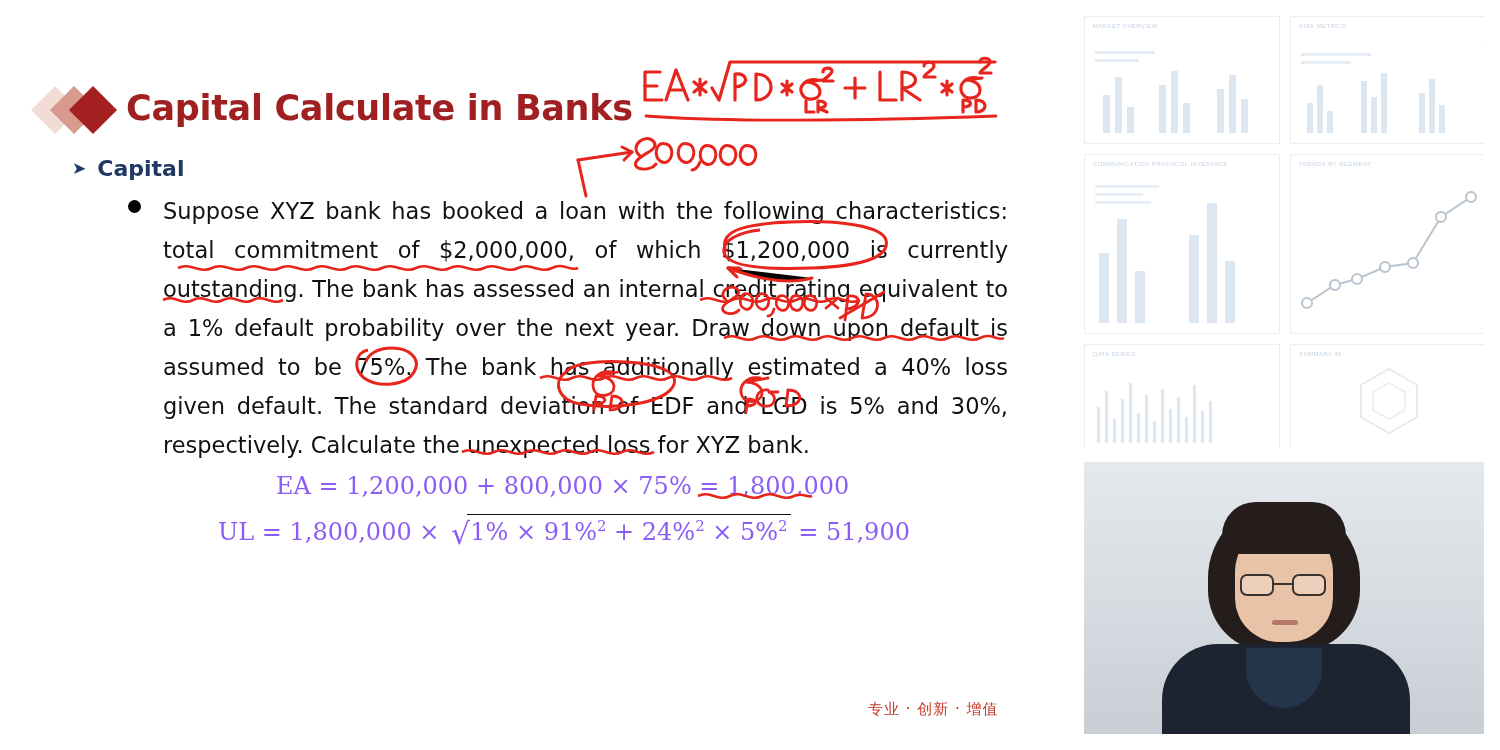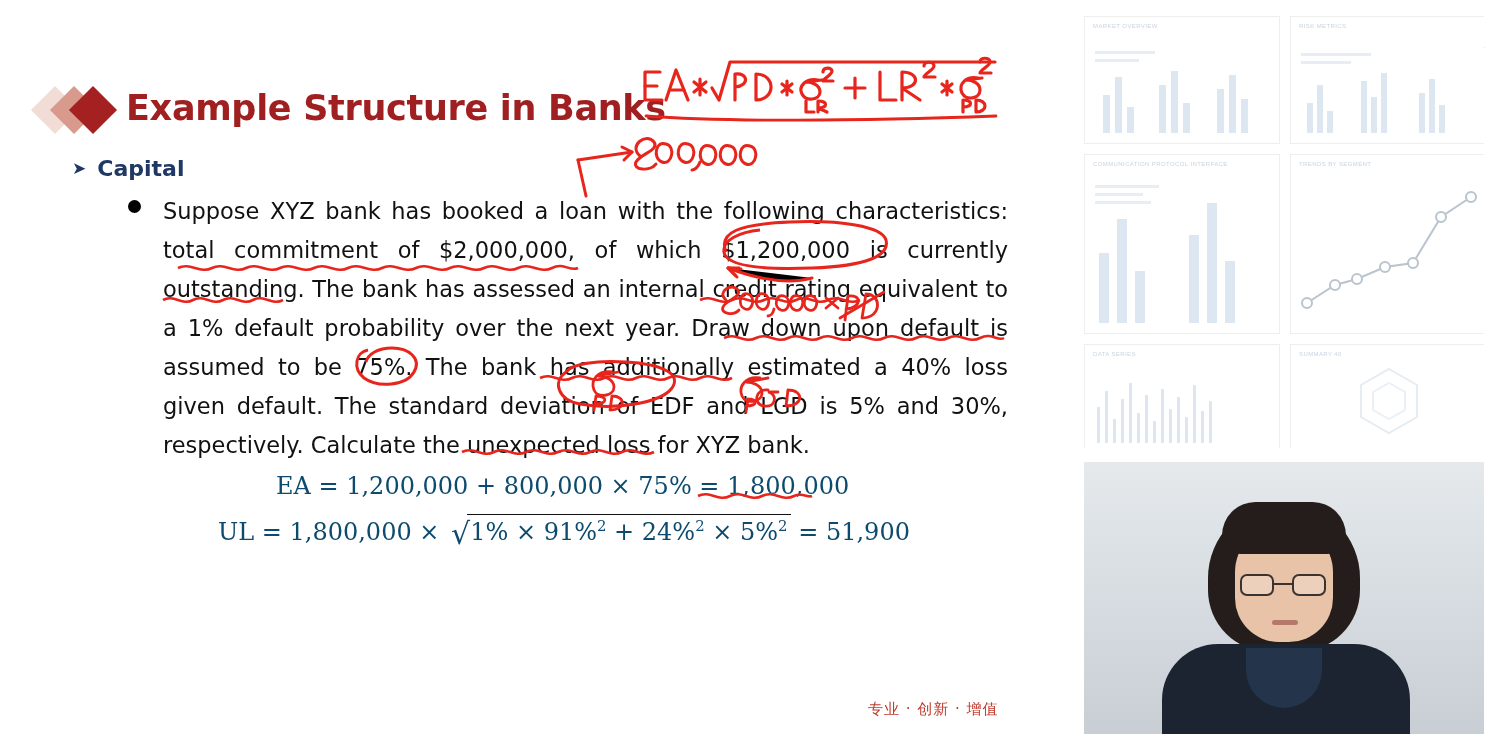--- a/index.html
+++ b/index.html
@@ -88,21 +88,21 @@
     line-height: 39px;
     color: #111111;
     text-align: justify;
     text-justify: inter-word;
   }
 
   .formula1, .formula2 {
     position: absolute;
     font-family: "DejaVu Serif", serif;
     font-size: 24px;
-    color: #0c4a6e;
+    color: #8b5cf6;
     white-space: nowrap;
   }
   .formula1 { left: 276px; top: 472px; }
   .formula2 { left: 218px; top: 514px; }
   .sqrt-wrap {
     display: inline-block;
     position: relative;
     padding-left: 4px;
   }
   .radical { font-size: 30px; vertical-align: -4px; }
@@ -255,21 +255,21 @@
 <div id="root">
 
   <div id="slide">
 
     <div class="title-row">
       <div class="diamond-group">
         <div class="diamond d1"></div>
         <div class="diamond d2"></div>
         <div class="diamond d3"></div>
       </div>
-      <div class="slide-title">Example Structure in Banks</div>
+      <div class="slide-title">Capital Calculate in Banks</div>
     </div>
 
     <div class="example-row">
       <span class="arrow-bullet">➤</span>
       <span class="example-label">Capital</span>
     </div>
 
     <div class="para-bullet"></div>
     <div class="para">Suppose XYZ bank has booked a loan with the following characteristics: total commitment of $2,000,000, of which $1,200,000 is currently outstanding. The bank has assessed an internal credit rating equivalent to a 1% default probability over the next year. Draw down upon default is assumed to be 75%. The bank has additionally estimated a 40% loss given default. The standard deviation of EDF and LGD is 5% and 30%, respectively. Calculate the unexpected loss for XYZ bank.</div>
 

